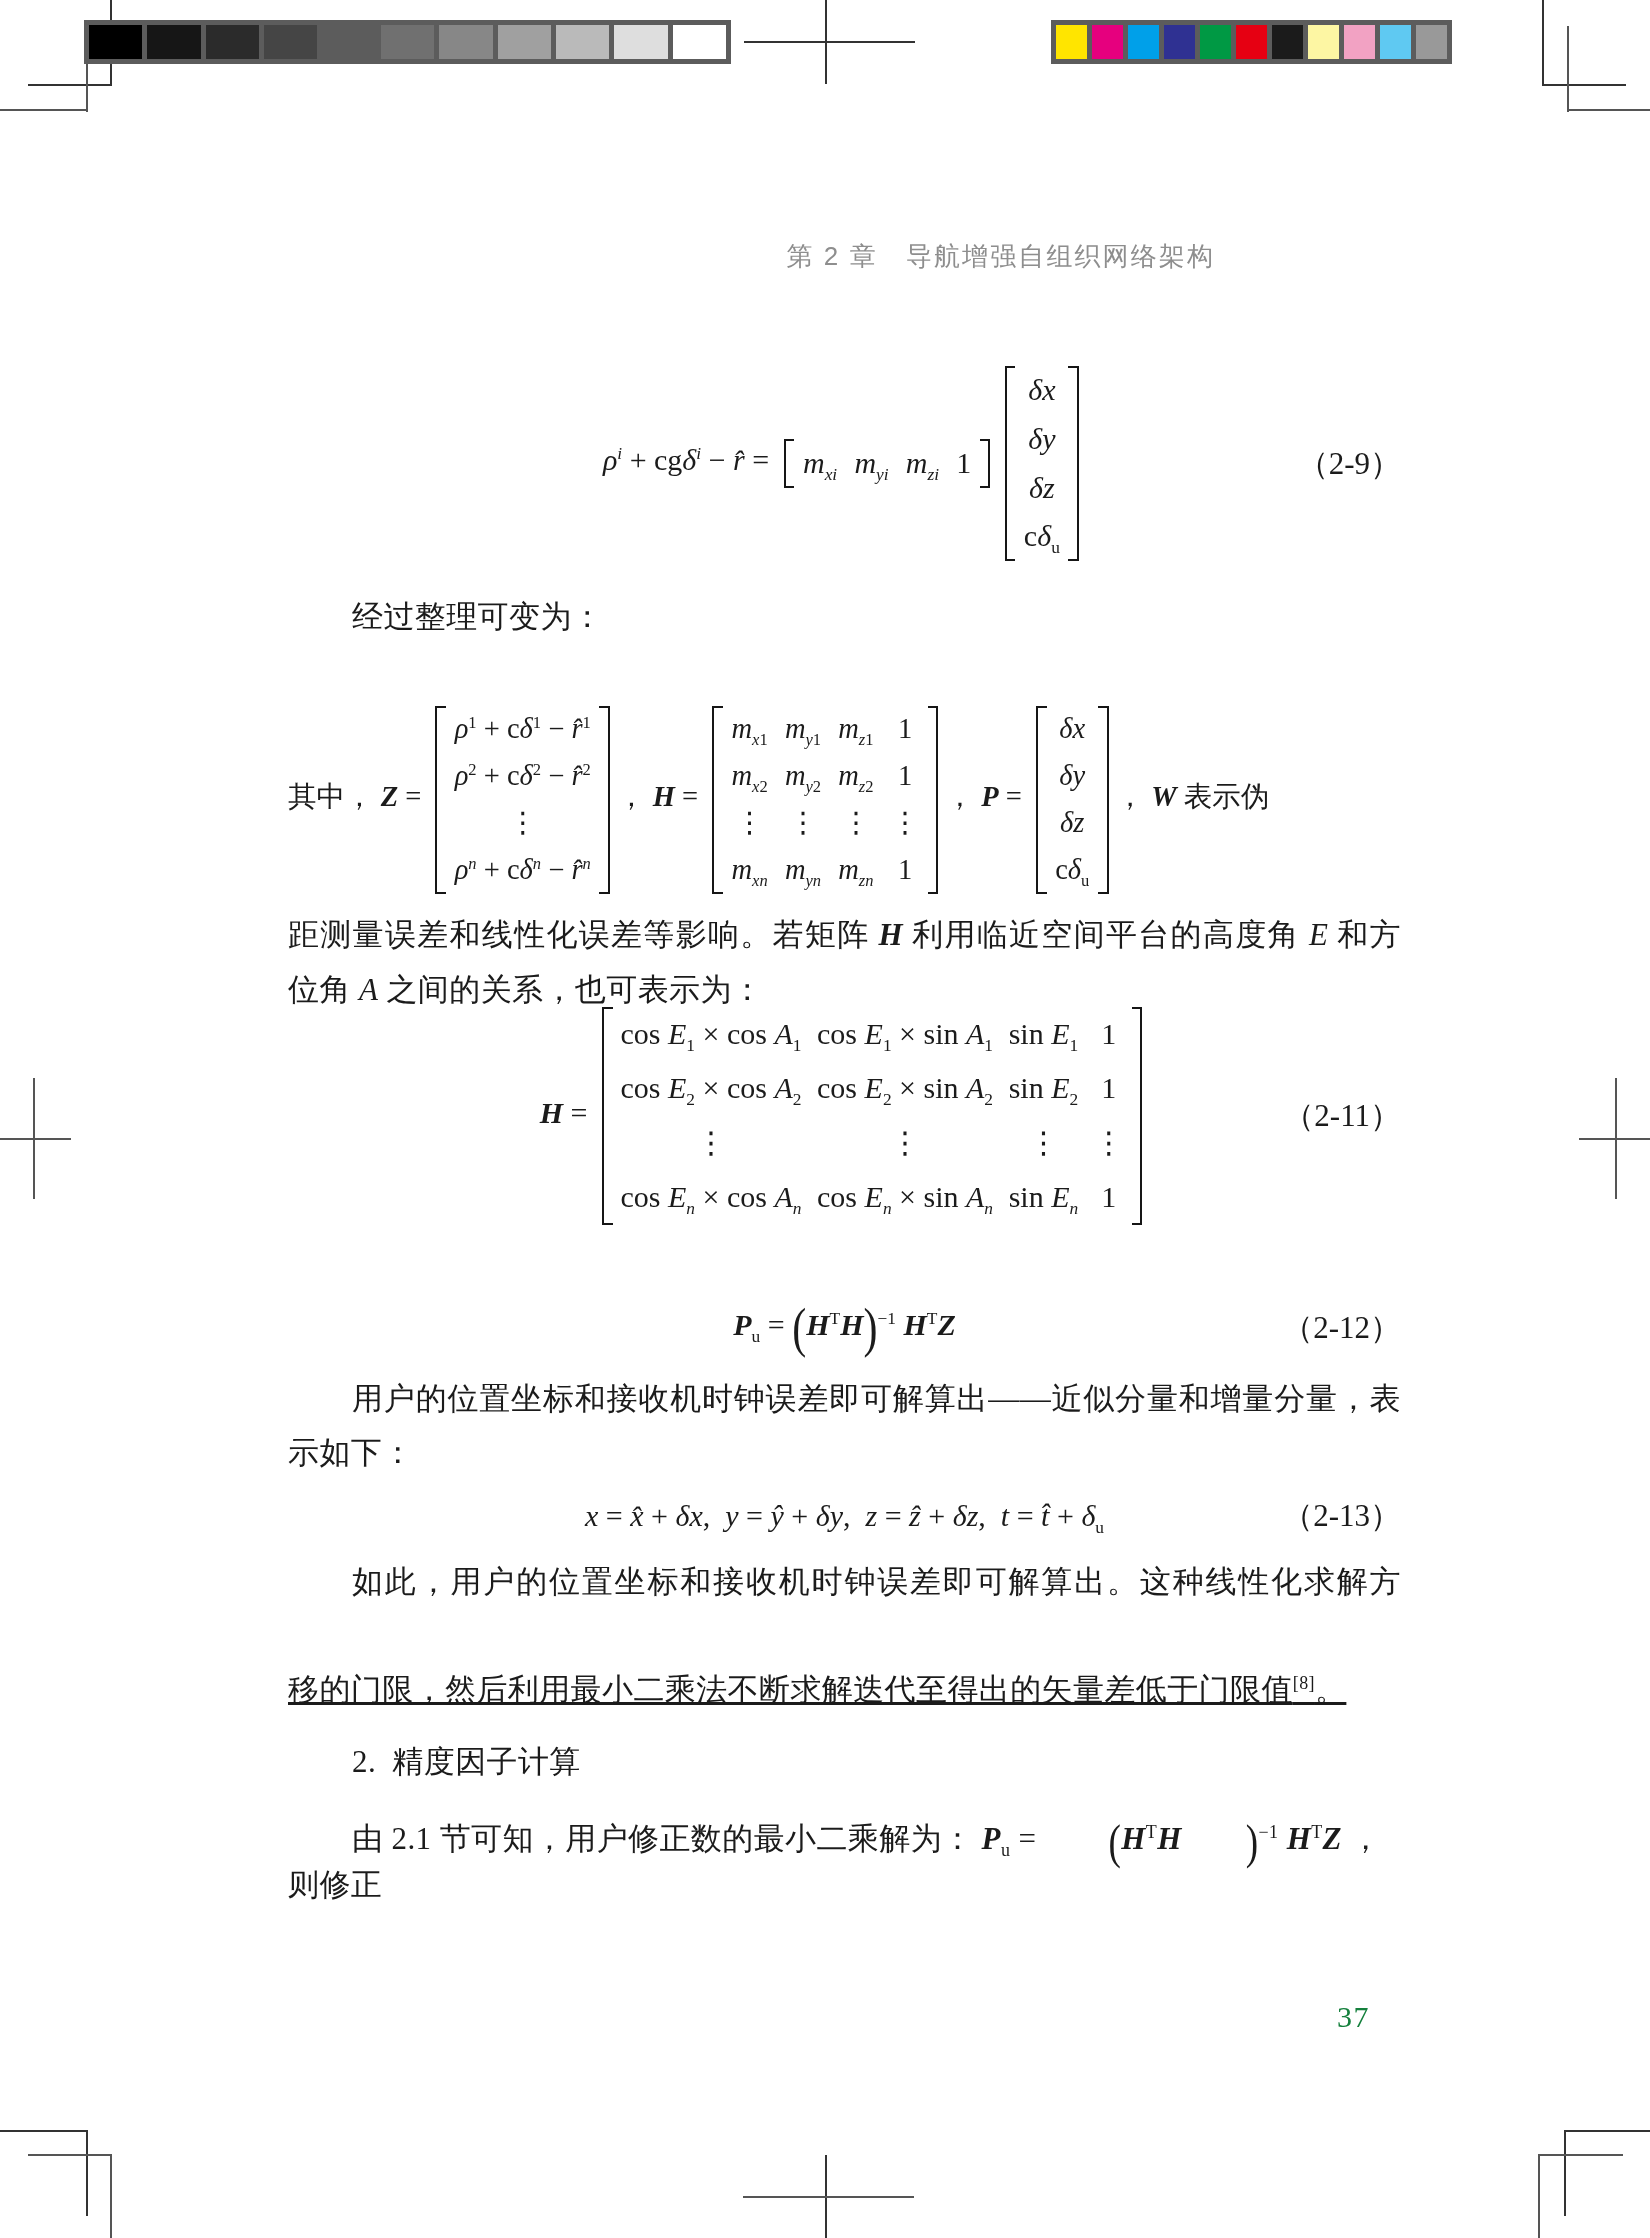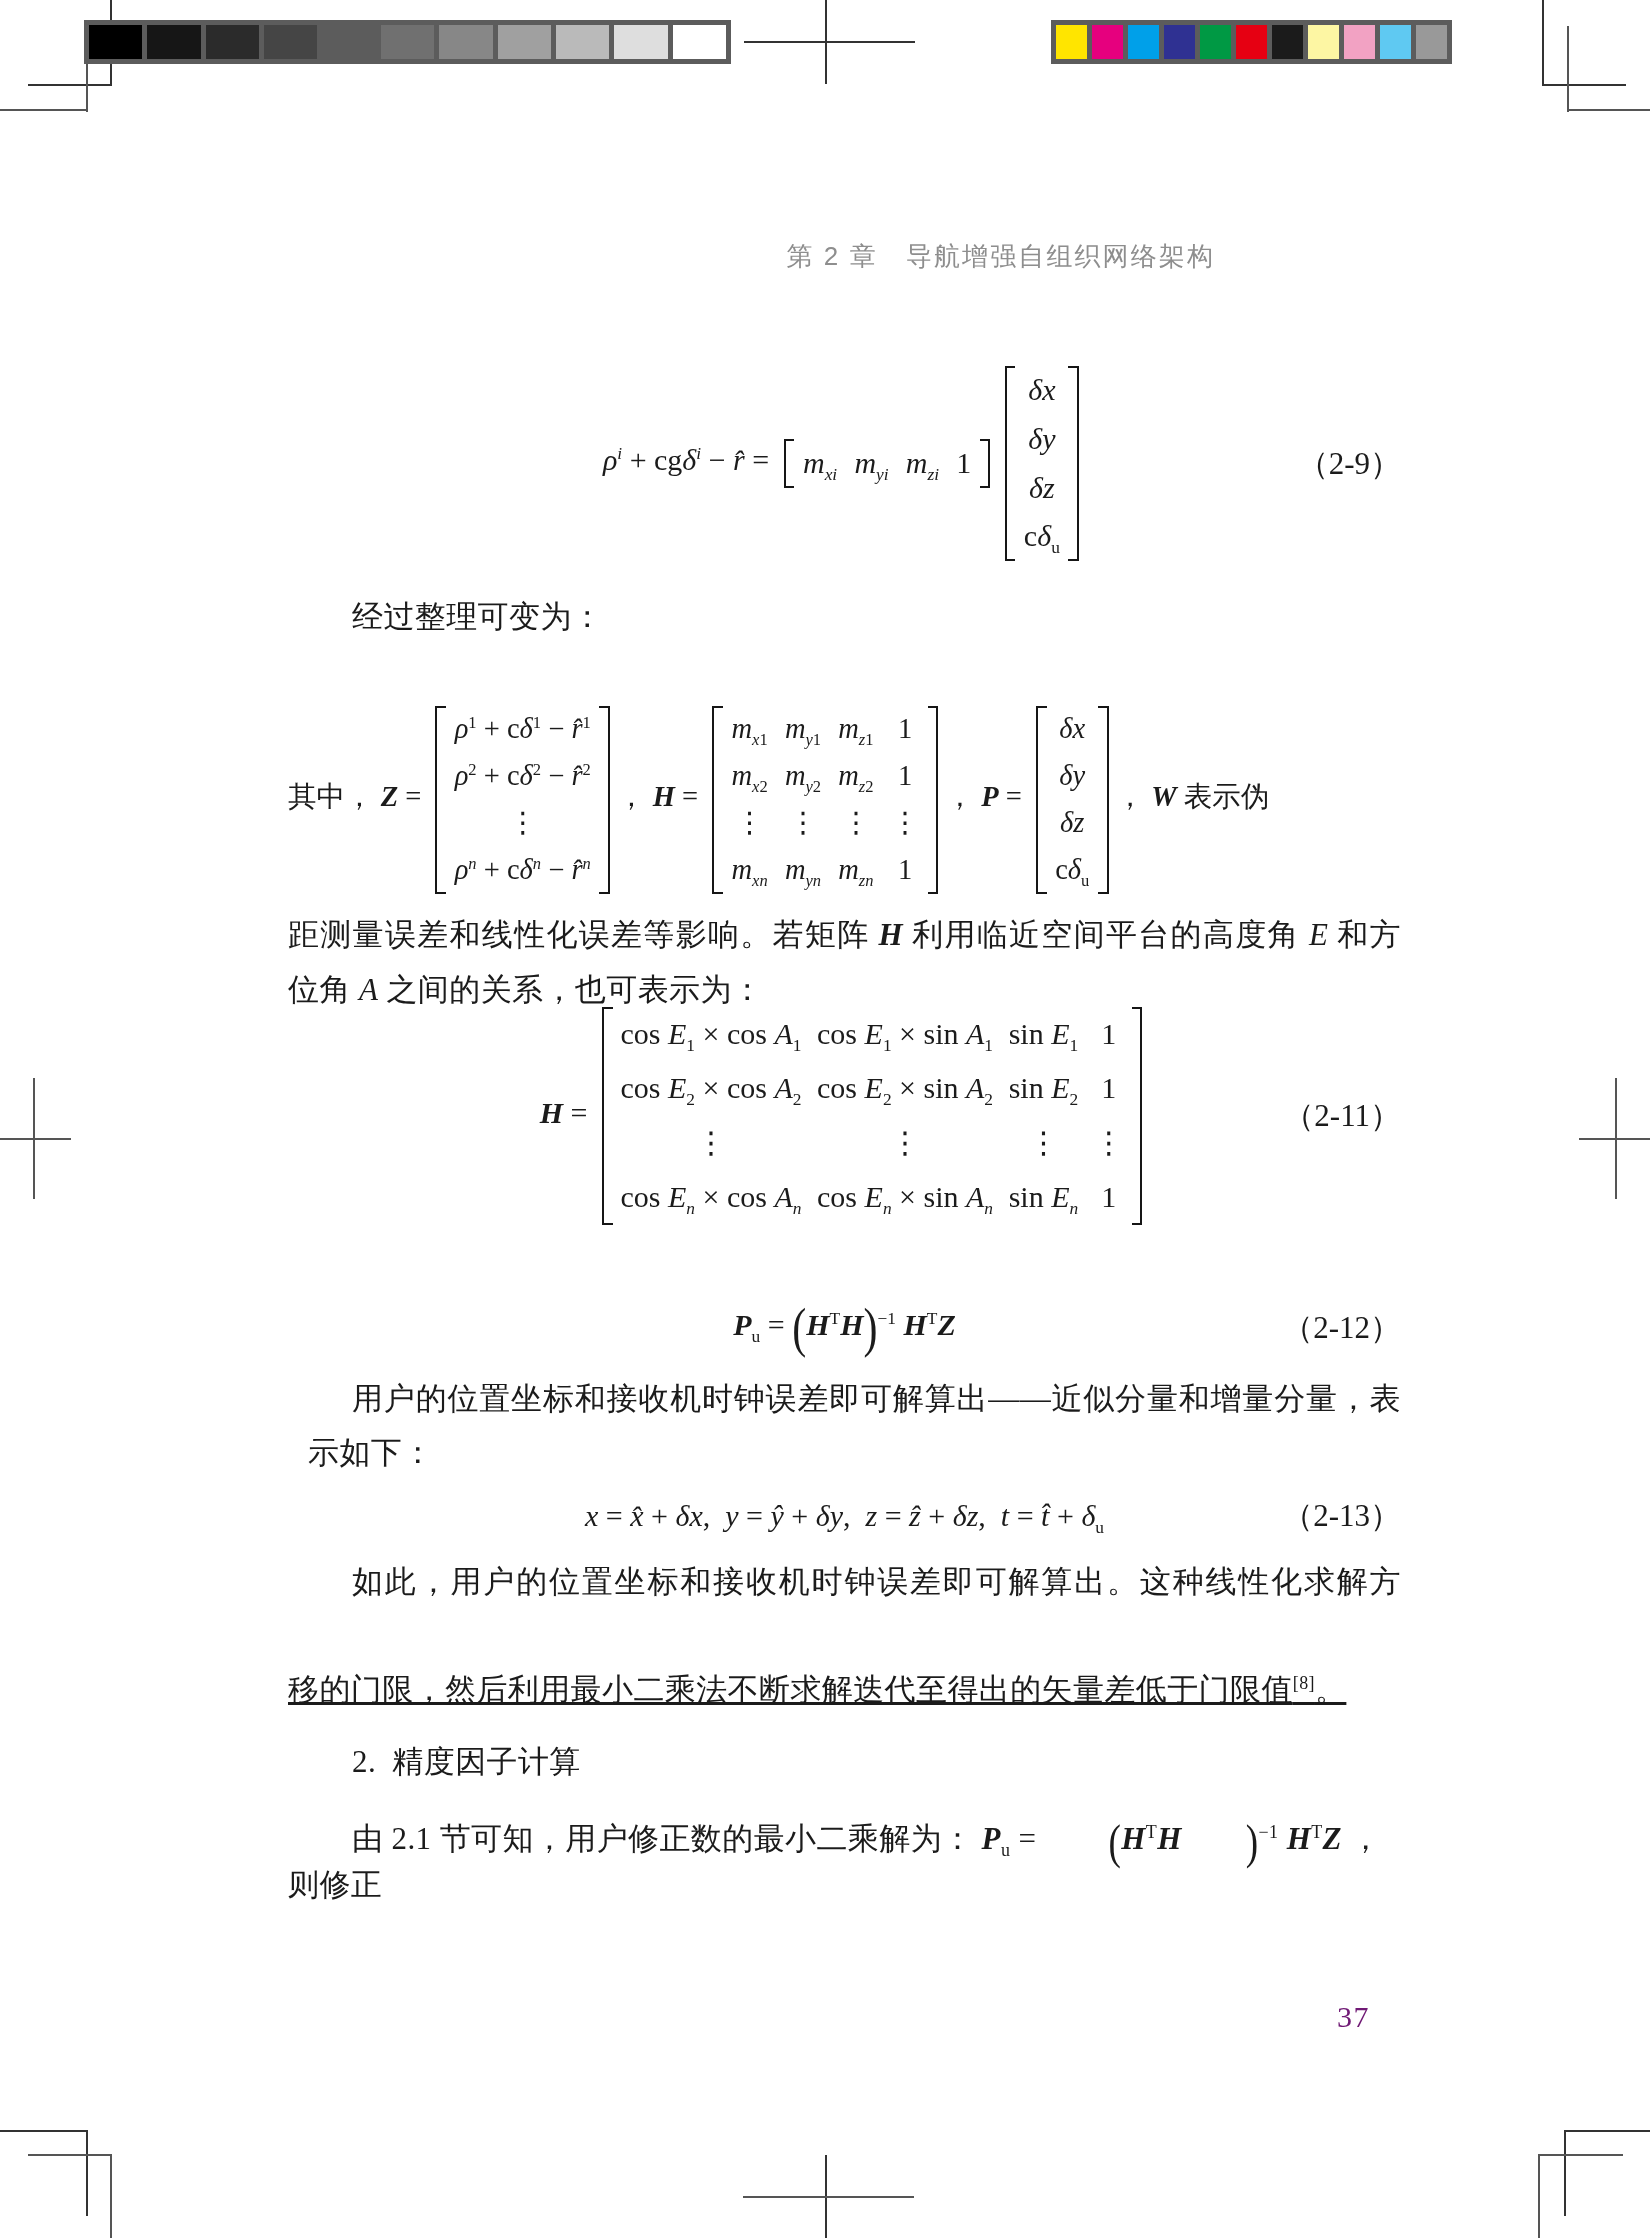--- a/index.html
+++ b/index.html
@@ -8,21 +8,21 @@
   .mark{position:absolute;}
   
   .strip{position:absolute;top:20px;height:44px;background:#5c5c5c;display:flex;gap:5px;
          padding:5px;box-sizing:border-box;}
   .strip .sw{flex:1;height:100%;}
   .strip-gray{left:84px;width:647px;}
   .strip-color{left:1051px;width:401px;}
   
   .chap{position:absolute;top:239px;right:436px;font-size:26px;letter-spacing:2.1px;color:#8e8e8e;
         font-family:"Liberation Sans","DejaVu Sans",sans-serif;}
-  .pageno{position:absolute;left:1337px;top:2000px;font-size:30px;color:#701a75;letter-spacing:1.4px;}
+  .pageno{position:absolute;left:1337px;top:2000px;font-size:30px;color:#15803d;letter-spacing:1.4px;}
   
   .p{position:absolute;left:288px;width:1113px;font-size:31px;line-height:46px;letter-spacing:0.4px;}
   .indent{text-indent:64px;}
   .j{text-align:justify;text-align-last:justify;}
   
   .eq{position:absolute;left:288px;width:1113px;display:flex;align-items:center;
       justify-content:center;font-size:30px;}
   .eq.left{justify-content:flex-start;}
   .eq-math{display:inline-block;white-space:nowrap;}
   .eq-math .tk{white-space:pre;}
@@ -243,21 +243,21 @@
     <span class="eq-label">（2-11）</span>
   </div>
 
 
   <div class="eq" style="top:1289px;height:78px;">
     <span class="eq-math"><span class="tk bi">P</span><sub class="tk rm">u</sub><span class="tk rm"> = </span><span class="tk bigp">(</span><span class="tk bi">H</span><sup class="tk rm">T</sup><span class="tk bi">H</span><span class="tk bigp">)</span><sup class="tk rm">−1</sup><span class="tk rm"> </span><span class="tk bi">H</span><sup class="tk rm">T</sup><span class="tk bi">Z</span></span>
     <span class="eq-label">（2-12）</span>
   </div>
 
   <div class="p indent j" style="top:1376px;">用户的位置坐标和接收机时钟误差即可解算出——近似分量和增量分量，表</div>
-  <div class="p" style="top:1430px;margin-left:20px;">示如下：</div>
+  <div class="p" style="top:1430px;">示如下：</div>
 
   <div class="eq" style="top:1484px;height:64px;">
     <span class="eq-math"><span class="tk it">x</span><span class="tk rm"> = </span><span class="tk it">x̂</span><span class="tk rm"> + </span><span class="tk it">δx</span><span class="tk rm">,  </span><span class="tk it">y</span><span class="tk rm"> = </span><span class="tk it">ŷ</span><span class="tk rm"> + </span><span class="tk it">δy</span><span class="tk rm">,  </span><span class="tk it">z</span><span class="tk rm"> = </span><span class="tk it">ẑ</span><span class="tk rm"> + </span><span class="tk it">δz</span><span class="tk rm">,  </span><span class="tk it">t</span><span class="tk rm"> = </span><span class="tk it">t̂</span><span class="tk rm"> + </span><span class="tk it">δ</span><sub class="tk rm">u</sub></span>
     <span class="eq-label">（2-13）</span>
   </div>
 
   <div class="p indent j" style="top:1559px;">如此，用户的位置坐标和接收机时钟误差即可解算出。这种线性化求解方</div>
   <div class="p" style="top:1667px;text-decoration:underline;"><span class="tk rm">移的门限，然后利用最小二乘法不断求解迭代至得出的矢量差低于门限值</span><sup class="tk rm">[8]</sup><span class="tk rm">。</span></div>
 
   <div class="p indent" style="top:1739px;white-space:pre-wrap;">2.  精度因子计算</div>

